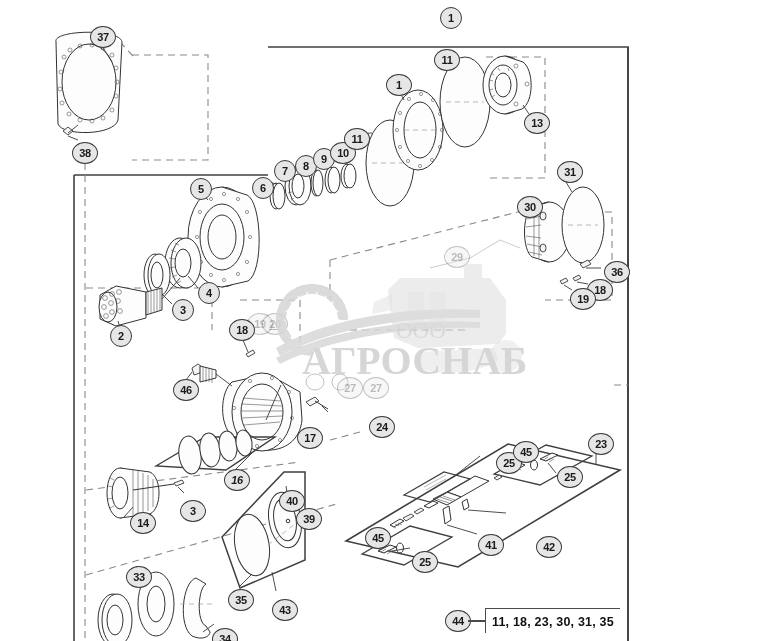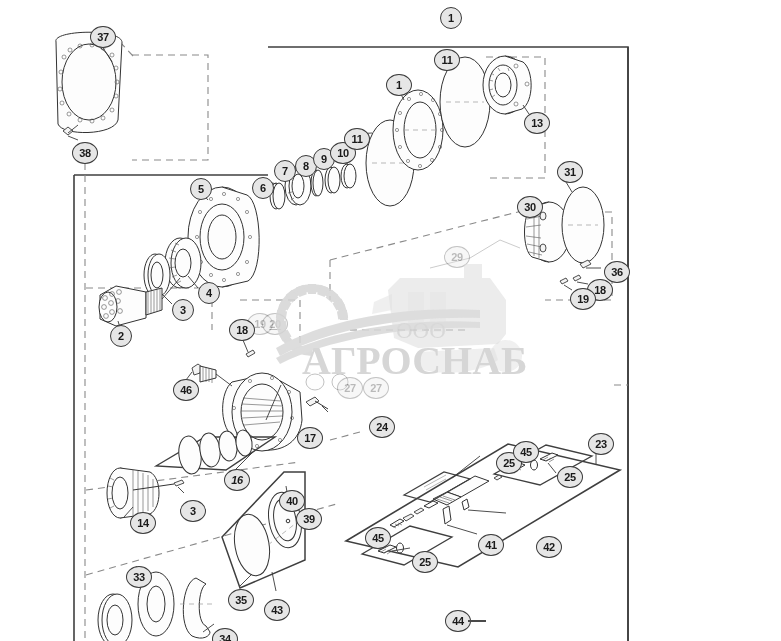--- a/index.html
+++ b/index.html
@@ -558,22 +558,25 @@
       <div class="callout wide" style="left: 126px; top: 566px;">33</div>
       <div class="callout wide" style="left: 212px; top: 628px;">34</div>
       <div class="callout wide" style="left: 228px; top: 589px;">35</div>
       <div class="callout wide" style="left: 604px; top: 261px;">36</div>
       <div class="callout wide" style="left: 90px; top: 26px;">37</div>
       <div class="callout wide" style="left: 72px; top: 142px;">38</div>
       <div class="callout wide" style="left: 296px; top: 508px;">39</div>
       <div class="callout wide" style="left: 279px; top: 490px;">40</div>
       <div class="callout wide" style="left: 478px; top: 534px;">41</div>
       <div class="callout wide" style="left: 512px; top: 536px; margin-left: 24px;">42</div>
-      <div class="callout wide" style="left: 264px; top: 599px; text-align: right;">43</div>
+      <div class="callout wide" style="left: 272px; top: 599px; text-align: right;">43</div>
       <div class="callout wide" style="left: 513px; top: 441px;">45</div>
       <div class="callout wide" style="left: 365px; top: 527px;">45</div>
       <div class="callout wide" style="left: 173px; top: 379px;">46</div>
       <div class="callout wide" style="left: 445px; top: 610px;">44</div>
     </div>
 
   <div id="legend-lead"></div>
+  <div id="legend-box">
+    <span id="legend-text">11, 18, 23, 30, 31, 35</span>
+  </div>
 
 </div>
 
 </body></html>

